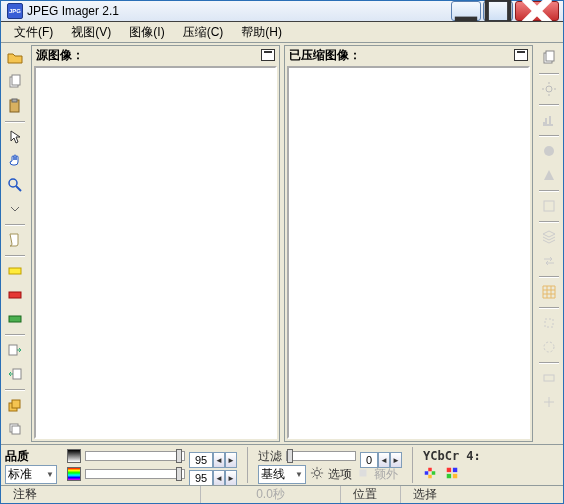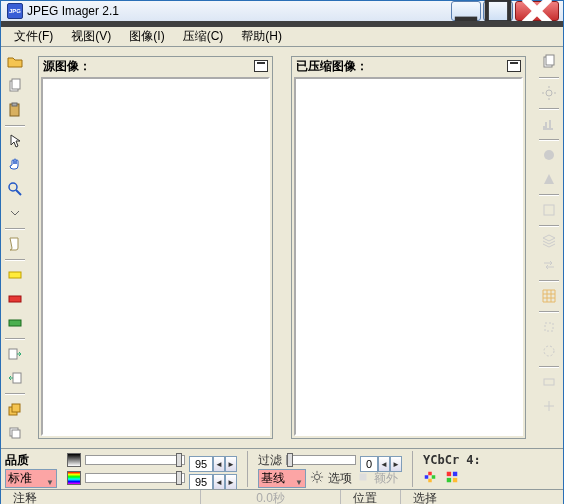--- a/index.html
+++ b/index.html
@@ -7,45 +7,45 @@
 .window { width: 564px; height: 504px; border: 1px solid #2a6fb6; display: flex; flex-direction: column; background: #eceef2; }
 .titlebar { height: 28px; background: linear-gradient(#f2f6fb,#dde7f5); display: flex; align-items: center; padding: 0 2px; }
 .titlebar .appicon { width: 16px; height: 16px; margin: 0 4px; background: #3a5fd6; border: 1px solid #203a8a; border-radius: 2px; position: relative; }
 .titlebar .appicon::after { content:"JPG"; font-size:6px; color:#fff; position:absolute; left:1px; top:4px; font-weight:bold; }
 .titlebar .title { flex: 1; color: #000; }
 .winbtns { display: flex; gap: 2px; margin-right: 2px; }
 .winbtn { width: 30px; height: 20px; border-radius: 3px; border: 1px solid #5a7fb0; display: flex; align-items: center; justify-content: center; color: #333; }
 .winbtn.min { background: linear-gradient(#f5f9fe,#cfe0f5); }
 .winbtn.max { background: linear-gradient(#f5f9fe,#cfe0f5); }
 .winbtn.close { background: linear-gradient(#f08080,#c73030); color:#fff; border-color:#8a1a1a; width:44px; }
-.menubar { height: 32px; background: #ece9d8; border-bottom: 1px solid #919b9c; display: flex; align-items: center; padding: 0 6px 0 10px; gap: 12px; border-top:6px solid #404040; }
+.menubar { height: 32px; background: #ece9d8; border-bottom: 1px solid #919b9c; display: flex; align-items: center; padding: 0 6px 0 10px; gap: 12px; border-top:1px solid #404040; }
 .menuitem { color: #000; padding: 1px 3px; }
 .workarea { flex: 1; display: flex; background: #ece9d8; }
 .leftbar, .rightbar { width: 28px; background: #ece9d8; display: flex; flex-direction: column; align-items: center; padding: 4px 0; gap: 2px; }
 .toolbtn { width: 24px; height: 22px; display:flex; align-items:center; justify-content:center; color:#555;}
 .toolbtn svg { width:16px; height:16px; }
 .sep { width: 20px; height: 1px; background:#a0a0a0; margin:2px 0; box-shadow:0 1px 0 #fff;}
 .center { flex:1; display:flex; flex-direction:column; }
 .panes { flex:1; display:flex; }
-.pane { flex:1; display:flex; flex-direction:column; border:1px solid #919b9c; margin:9px; background:#ece9d8;}
+.pane { flex:1; display:flex; flex-direction:column; border:1px solid #919b9c; margin:2px; background:#ece9d8;}
 .pane-header { height:18px; display:flex; align-items:center; justify-content:space-between; padding:0 4px; font-weight:bold; }
 .pane-header .boxbtn { width:14px; height:12px; border:1px solid #333; background:#fff; position:relative;}
 .pane-header .boxbtn::after { content:""; position:absolute; left:2px; right:2px; top:1px; height:2px; background:#333;}
 .pane-body { flex:1; border:2px inset #fff; background:#fff; margin:2px; }
 .bottom { height: 44px; background:#ece9d8; border-top:1px solid #919b9c; display:flex; align-items:stretch; padding:2px 4px; gap:10px;}
 .bot-col { display:flex; flex-direction:column; justify-content:space-around; }
 .bot-row { display:flex; align-items:center; gap:4px; height:18px;}
 .italic { font-weight:bold; font-family: "Times New Roman", serif;}
 .slider { width:100px; height:10px; border:1px solid #999; background:#fff; position:relative;}
 .slider .thumb { position:absolute; top:-3px; width:6px; height:14px; background:#ddd; border:1px solid #666;}
 .spin { display:flex; align-items:center;margin-top:8px; }
 .spin input { width:24px; height:16px; border:1px solid #7f9db9; text-align:center; font-size:11px;}
 .arrows { display:flex; flex-direction:row; }
 .arrbtn { width:12px; height:16px; border:1px solid #7f9db9; background:linear-gradient(#fff,#dde); display:flex; align-items:center; justify-content:center; font-size:8px; color:#333;}
-.combo { width:52px; height:19px; border:1px solid #7f9db9; background:#fca5a5; display:flex; align-items:flex-end; justify-content:space-between; padding:0 2px; font-size:11px;}
+.combo { width:52px; height:19px; border:1px solid #7f9db9; background:#ffffff; display:flex; align-items:center; justify-content:space-between; padding:0 2px; font-size:11px;}
 .combo .arr { font-size:8px; color:#555;}
 .gradbox { width:14px; height:14px; border:1px solid #666;}
 .statusbar { height:20px; background:#ece9d8; border-top:1px solid #919b9c; display:flex; align-items:center;}
 .statcell { height:100%; border-right:1px solid #bbb; padding:0 12px; display:flex; align-items:center; color:#333;}
 .lbl { color:#333; }
 .disabled { color:#aaa; }
 .colorstrip { width:14px; height:14px; background:linear-gradient(#f00,#ff0,#0f0,#0ff,#00f,#f0f); border:1px solid #666;}
 .cog { color:#555; }
 .smallicon svg { width:14px; height:14px; }
 </style>

